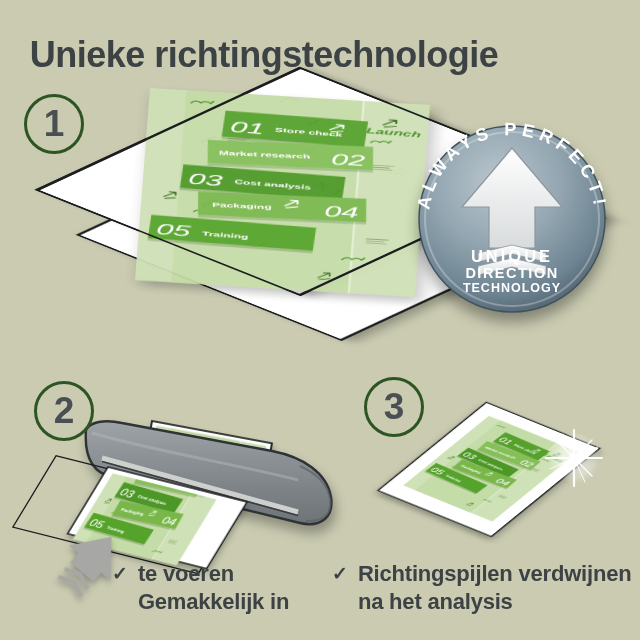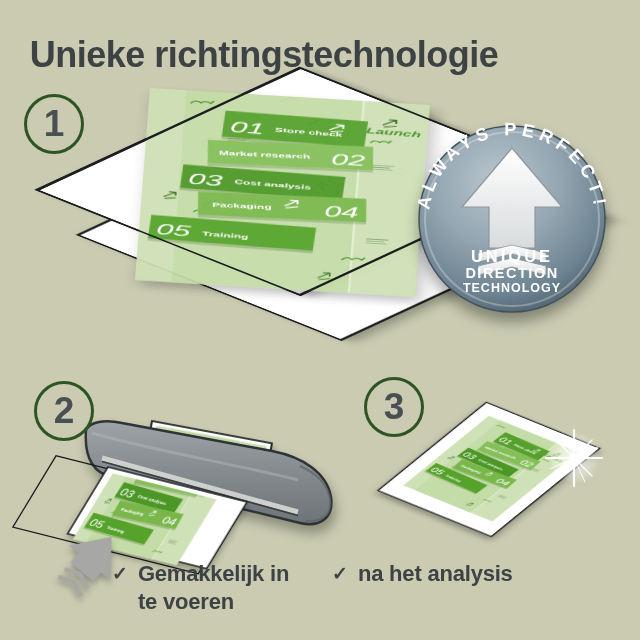--- a/index.html
+++ b/index.html
@@ -243,25 +243,26 @@
   <div class="step-circle" id="circle2">
     <span>2</span>
   </div>
   <div class="step-circle" id="circle3">
     <span>3</span>
   </div>
 
   <div class="checklist-item" id="check-item-1">
     <span class="check-glyph">✓</span>
     <div class="check-text">
+      <span>te voeren</span>
       <span>Gemakkelijk in</span>
-      <span>te voeren</span>
     </div>
   </div>
 
   <div class="checklist-item" id="check-item-2">
     <span class="check-glyph">✓</span>
     <div class="check-text">
+      <span>Richtingspijlen verdwijnen</span>
       <span>na het analysis</span>
     </div>
   </div>
 
 </div>
 
 </body></html>

